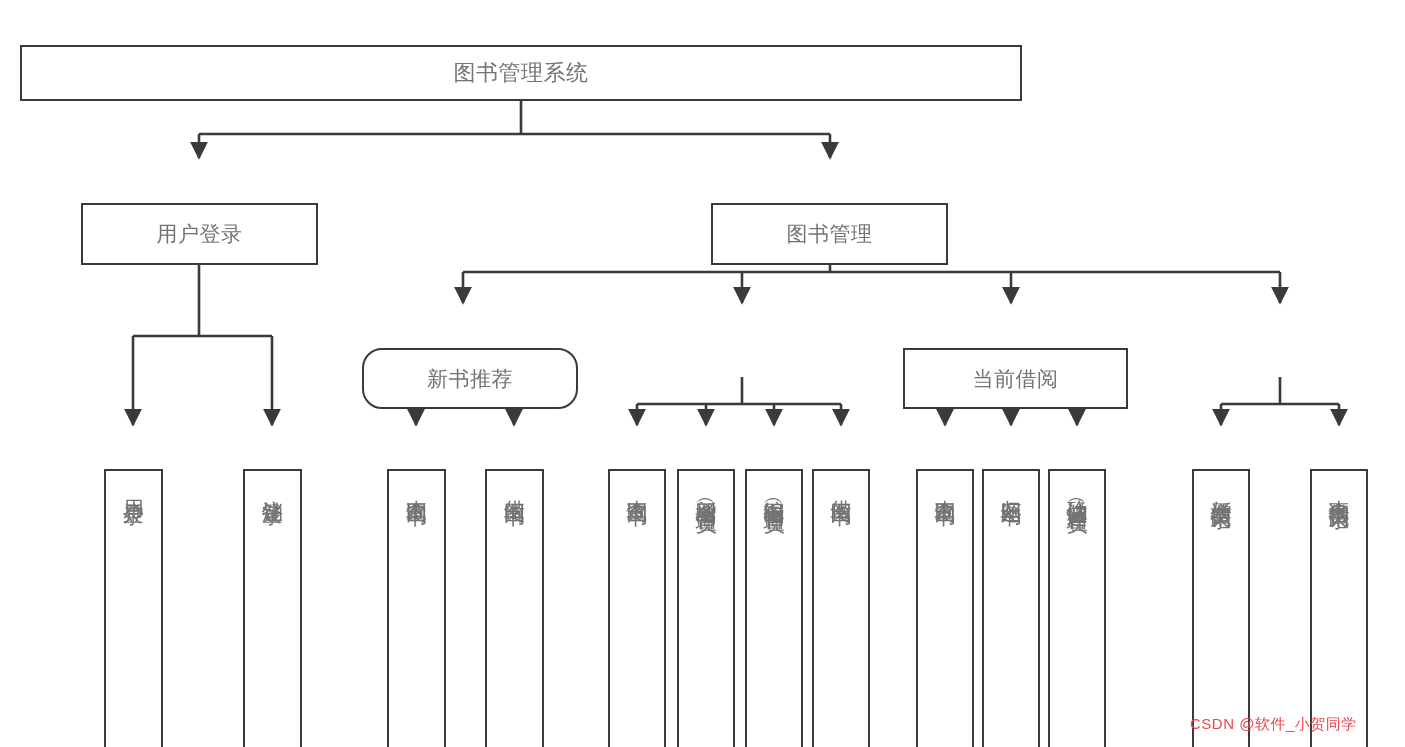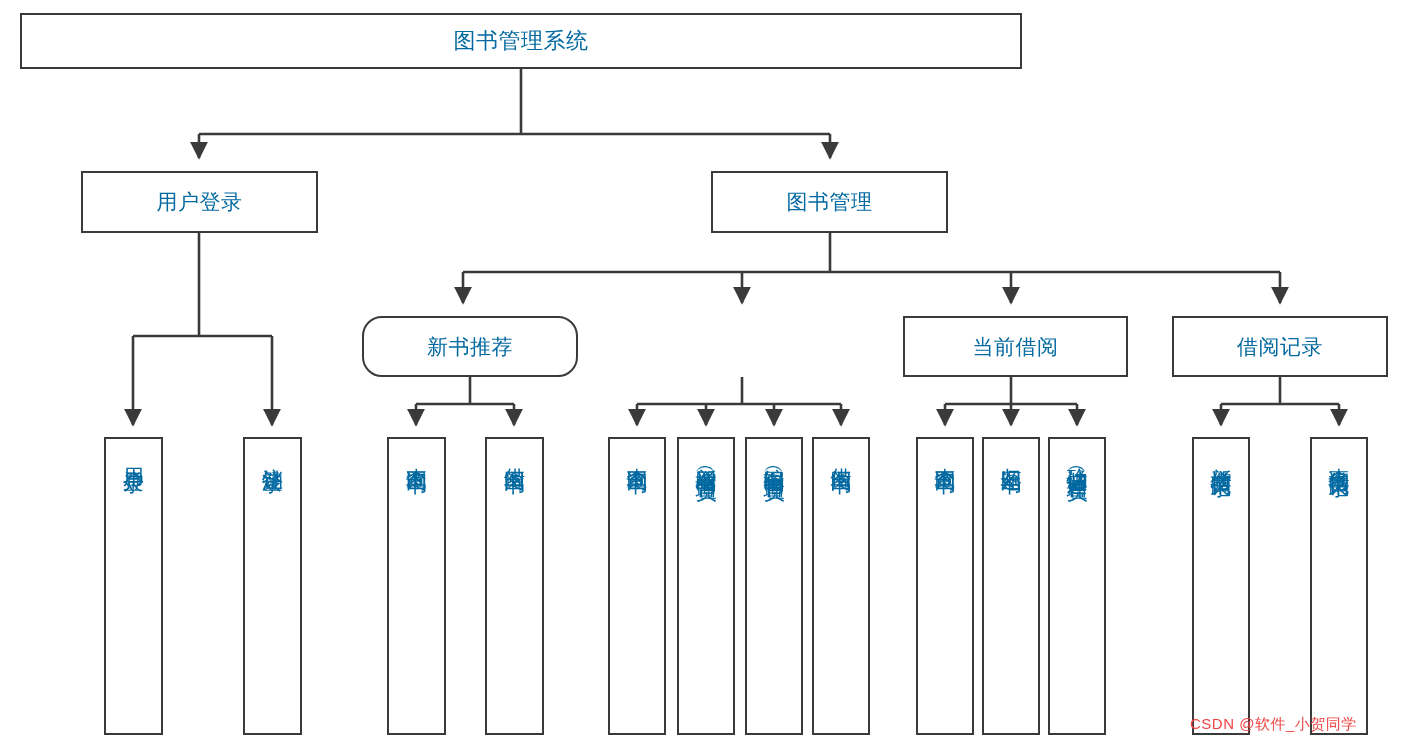--- a/index.html
+++ b/index.html
@@ -26,22 +26,23 @@
     pointer-events: none;
   }
   .node {
     position: absolute;
     box-sizing: border-box;
     background: #ffffff;
     border: 2px solid #3a3a3a;
     display: flex;
     align-items: center;
     justify-content: center;
-    color: #0369a1;
+    color: #737373;
     z-index: 2;
+    margin-top: 32px;
   }
   .node .label {
     display: block;
     text-align: center;
     line-height: 1.12;
     letter-spacing: 0.5px;
   }
   
   .node.horiz .label {
     font-size: 21px;
@@ -139,23 +140,20 @@
   <div class="node horiz" style="left:711px; top:171px; width:237px; height:62px;">
     <span class="label">图书管理</span>
   </div>
 
   <div class="node horiz" style="left:362px; top:316px; width:216px; height:61px;border-radius:20px;">
     <span class="label">新书推荐</span>
   </div>
   <div class="node horiz" style="left:903px; top:316px; width:225px; height:61px;">
     <span class="label">当前借阅</span>
   </div>
-  <div class="node horiz" style="left:1172px; top:316px; width:216px; height:61px;">
-    <span class="label">借阅记录</span>
-  </div>
 
   <div class="node vert" style="left:104px; top:437px; width:59px; height:298px;">
     <span class="label">用户登录</span>
   </div>
   <div class="node vert" style="left:243px; top:437px; width:59px; height:298px;">
     <span class="label">注销登录</span>
   </div>
 
   <div class="node vert" style="left:387px; top:437px; width:59px; height:298px;">
     <span class="label">查询图书</span>

